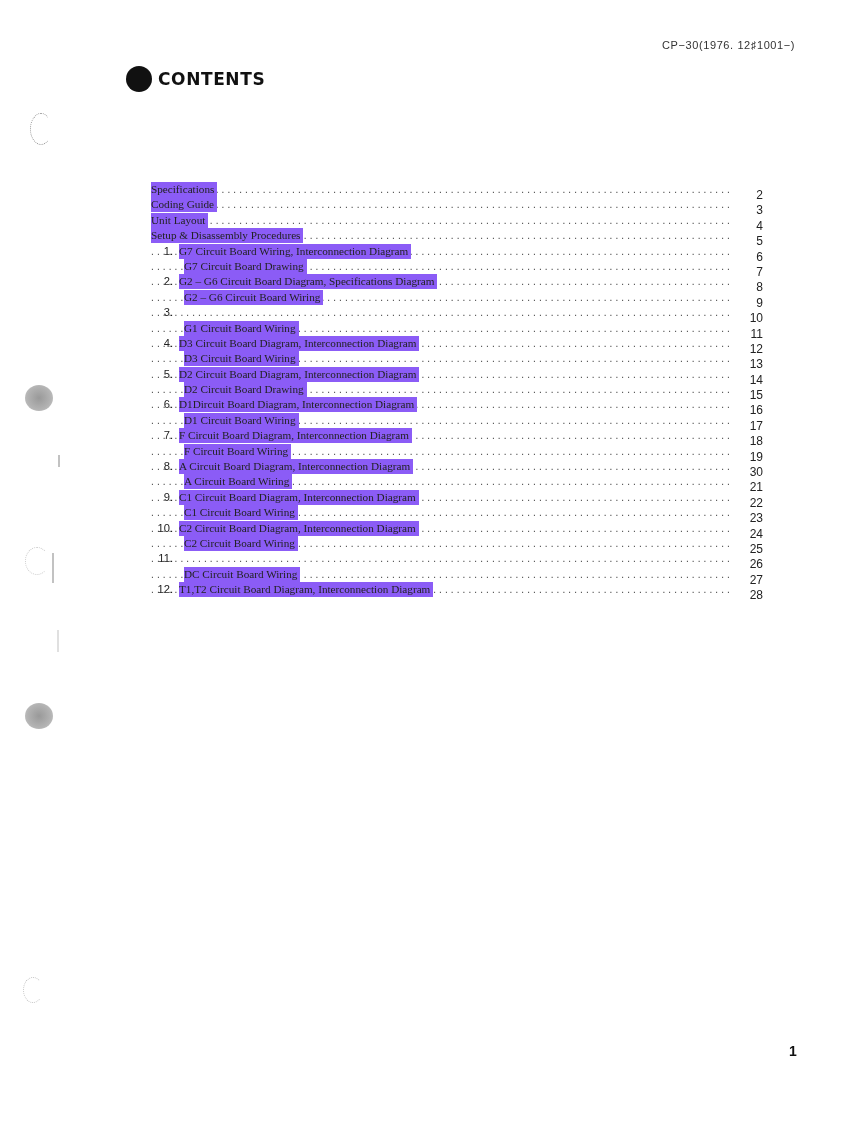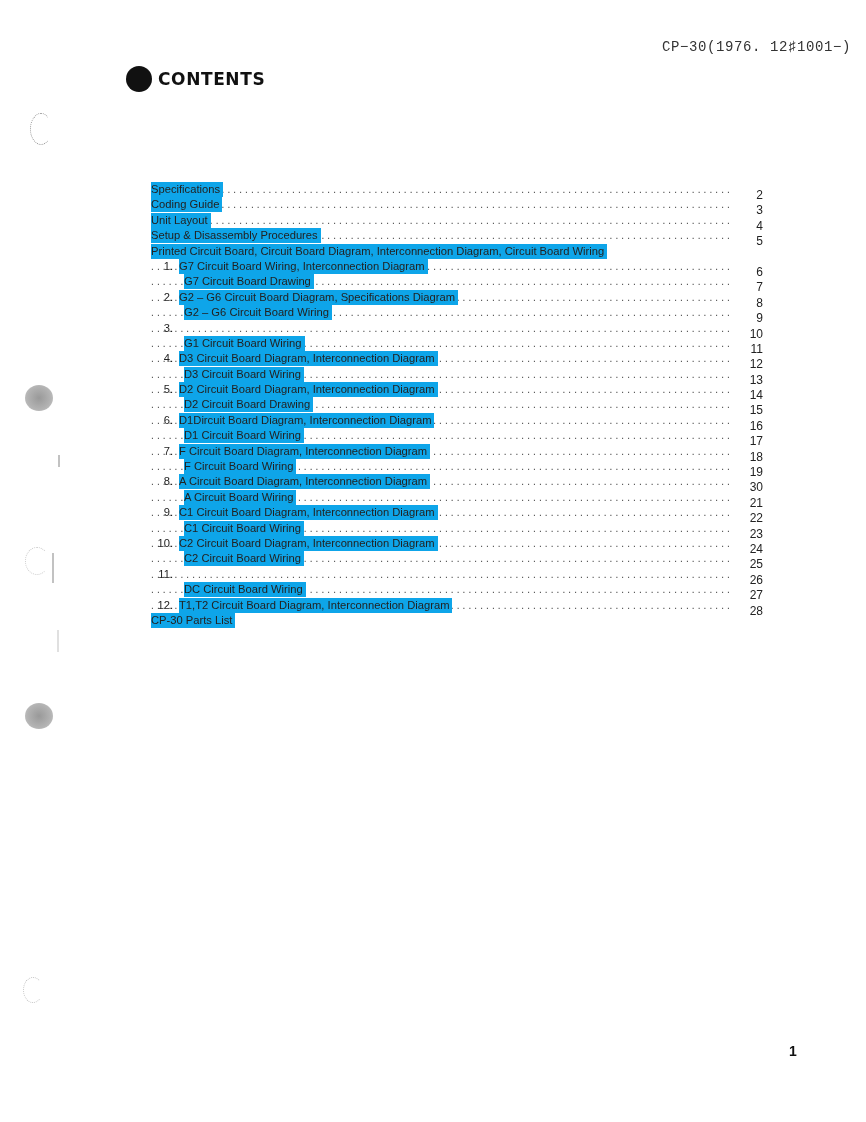--- a/index.html
+++ b/index.html
@@ -1,28 +1,28 @@
 <!DOCTYPE html>
 <html><head>
   <meta charset="utf-8">
   <style>
     html, body { margin: 0; padding: 0; background: #ffffff; }
     body { width: 866px; height: 1122px; position: relative; overflow: hidden;
            font-family: "Liberation Sans", "DejaVu Sans", sans-serif; color: #1a1a1a; }
-    .header-code { position: absolute; top: 39px; left: 662px; font-size: 14px;
-                   letter-spacing: 0.6px; color: #333; white-space: nowrap; font-family: Liberation Mono, monospace; }
+    .header-code { position: absolute; top: 39px; left: 662px; font-size: 11px;
+                   letter-spacing: 0.6px; color: #333; white-space: nowrap; }
     .title { position: absolute; top: 66px; left: 126px; display: flex; align-items: center; justify-content: space-between; }
     .title .bullet { width: 26px; height: 26px; border-radius: 50%; background: #111; margin-right: 6px; }
     .title .text { font-family: "DejaVu Sans", sans-serif; font-weight: bold; font-size: 17px;
                    letter-spacing: 0.6px; color: #111; }
 
     .toc { position: absolute; top: 182px; left: 151px; width: 612px; }
     .row { position: relative; height: 15.4px; font-size: 11.2px; line-height: 15px;
            white-space: nowrap; color: #222; }
-    .row .lbl { position: absolute; top: 0; background: #0ea5e9; padding-right: 3px; z-index: 2; }
+    .row .lbl { position: absolute; top: 0; background: #8b5cf6; padding-right: 3px; z-index: 2; font-family: Liberation Serif, serif; }
     .row .num { position: absolute; top: 0; width: 26px; text-align: right; }
     .row .dots { position: absolute; top: 0; left: 0; right: 32px; overflow: hidden; color: #444;
                  letter-spacing: 3.1px; font-size: 10px; z-index: 1; text-align: right; }
     .row .pg { position: absolute; top: 6px; right: 0; width: 28px; text-align: right; font-size: 12px; color: #222; }
     .lvl0 .lbl { left: 0; }
     .lvl1 .num { left: -4px; }
     .lvl1 .lbl { left: 28px; }
     .lvl2 .lbl { left: 33px; }
 
     .pageno { position: absolute; top: 1043px; left: 789px; font-weight: bold; font-size: 14px; color: #111; }
@@ -65,23 +65,20 @@
     <div class="row lvl0">
       <span class="dots">................................................................................................................................................................</span>
       <span class="lbl">Unit Layout</span>
       <span class="pg">4</span>
     </div>
     <div class="row lvl0">
       <span class="dots">................................................................................................................................................................</span>
       <span class="lbl">Setup &amp; Disassembly Procedures</span>
       <span class="pg">5</span>
     </div>
-    <div class="row lvl0">
-      <span class="lbl">Printed Circuit Board, Circuit Board Diagram, Interconnection Diagram, Circuit Board Wiring</span>
-    </div>
     <div class="row lvl1">
       <span class="dots">................................................................................................................................................................</span>
       <span class="num">1.</span>
       <span class="lbl">G7 Circuit Board Wiring, Interconnection Diagram</span>
       <span class="pg">6</span>
     </div>
     <div class="row lvl2">
       <span class="dots">................................................................................................................................................................</span>
       <span class="lbl">G7 Circuit Board Drawing</span>
       <span class="pg">7</span>
@@ -193,18 +190,15 @@
       <span class="dots">................................................................................................................................................................</span>
       <span class="lbl">DC Circuit Board Wiring</span>
       <span class="pg">27</span>
     </div>
     <div class="row lvl1">
       <span class="dots">................................................................................................................................................................</span>
       <span class="num">12.</span>
       <span class="lbl">T1,T2 Circuit Board Diagram, Interconnection Diagram</span>
       <span class="pg">28</span>
     </div>
-    <div class="row lvl0">
-      <span class="lbl">CP-30 Parts List</span>
-    </div>
   </div>
 
 <div class="pageno">1</div>
 
 </body></html>

